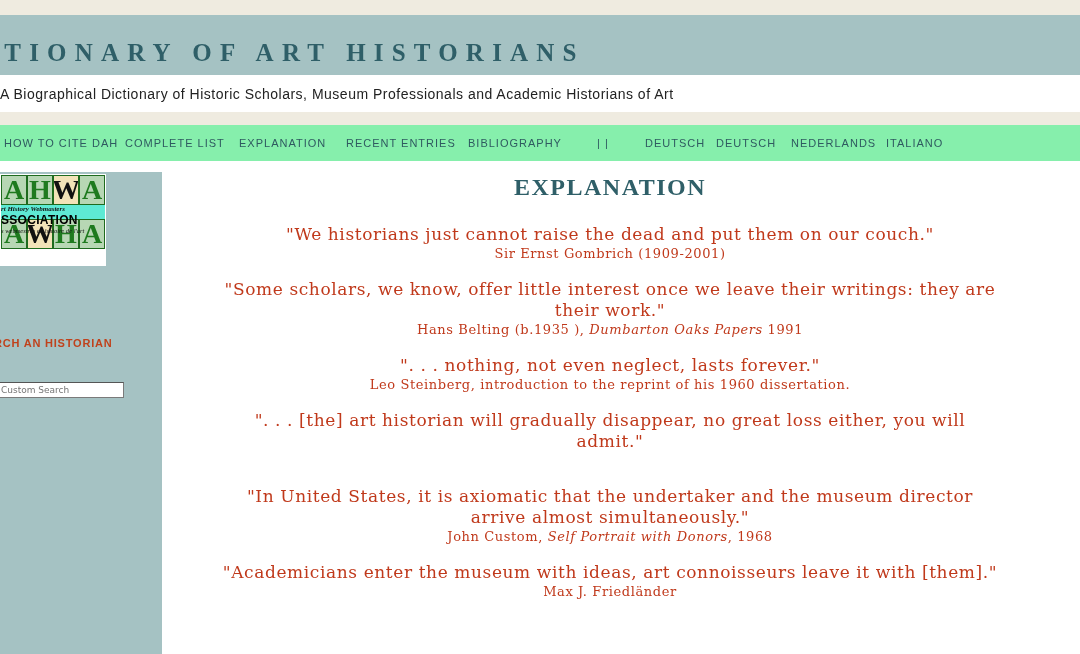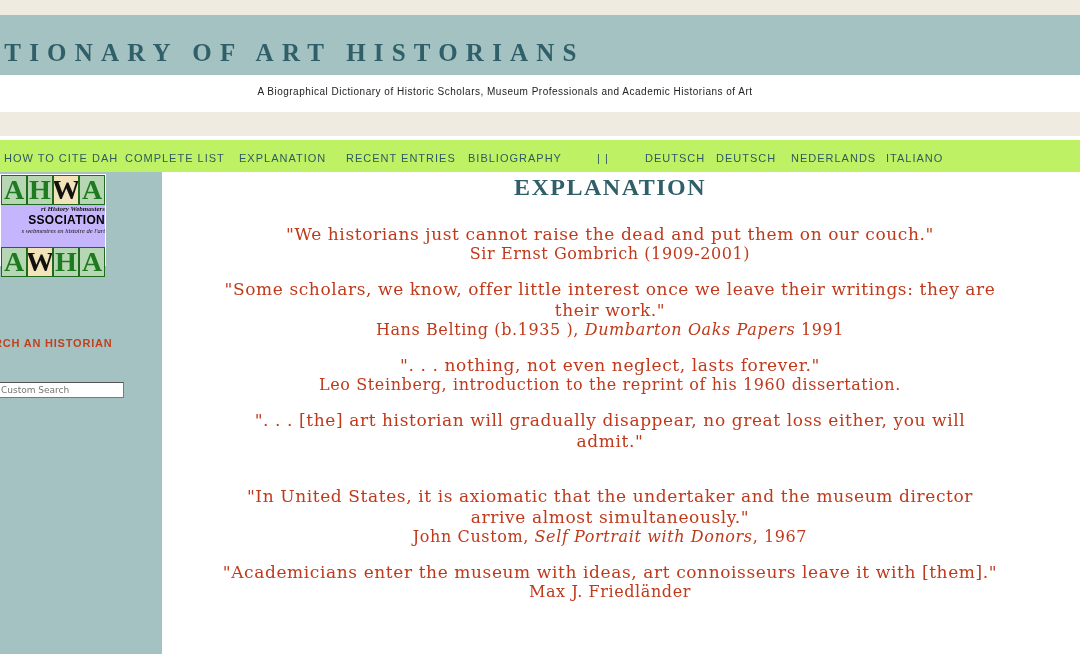--- a/index.html
+++ b/index.html
@@ -16,47 +16,47 @@
     }
     .site-title {
       position: absolute; left: -22px; top: 24px;
       font-family: "Liberation Serif", serif; font-weight: bold;
       font-size: 25px; letter-spacing: 8.2px; color: #2f5f68; white-space: nowrap;
     }
     .subtitle-band {
       position: absolute; left: 0; top: 75px; width: 1080px; height: 37px; background: #ffffff;
     }
     .subtitle {
-      position: absolute; left: 0; width: 1010px; top: 11px; text-align: center;
-      font-size: 10px; letter-spacing: 0.5px; color: #222; white-space: nowrap;
+      position: absolute; left: 0; width: 1010px; top: 11px; 
+      font-size: 14px; letter-spacing: 0.5px; color: #222; white-space: nowrap;
     }
     .cream-band { position: absolute; left: 0; top: 112px; width: 1080px; height: 24px; background: #efebe0; }
     .navbar {
-      position: absolute; left: 0; top: 140px; width: 1080px; height: 36px; background: #bef264;
+      position: absolute; left: 0; top: 125px; width: 1080px; height: 36px; background: #86efac;
     }
     .nav-item {
       position: absolute; top: 12px; font-size: 11px; letter-spacing: 1px; color: #2f5a60;
       text-decoration: none; white-space: nowrap; cursor: pointer;
     }
     .sidebar {
       position: absolute; left: 0; top: 172px; width: 162px; height: 482px; background: #a5c2c3;
     }
     .logo {
       position: absolute; left: 0; top: 2px; width: 104px; height: 90px; background: #fff;
       border: 1px solid #fff;
     }
     .logo-row { display: flex; height: 30px; }
     .logo-tile {
       flex: 1; display: flex; align-items: center; justify-content: center;
       background: #b7d7b4; border: 1px solid #1e6b1e; box-sizing: border-box;
       font-family: "Liberation Serif", serif; font-weight: bold; font-size: 28px; color: #1e7a1e;
       overflow: hidden; line-height: 30px;
     }
     .logo-tile.w { background: #f2e3b8; color: #111; }
-    .logo-mid { height: 42px; text-align: right; background: #c4b5fd; position: relative; }
+    .logo-mid { height: 14px; text-align: left; background: #5eead4; position: relative; }
     .logo-mid .l1 { font-family: "Liberation Serif", serif; font-style: italic; font-weight: bold; font-size: 7px; line-height: 8px; color: #111; white-space: nowrap; }
     .logo-mid .l2 { font-weight: bold; font-size: 12px; line-height: 14px; color: #000; letter-spacing: 0.3px; white-space: nowrap; }
     .logo-mid .l3 { font-family: "Liberation Serif", serif; font-style: italic; font-size: 6.5px; line-height: 8px; color: #111; white-space: nowrap; }
     .search-heading {
       position: absolute; left: -6px; top: 165px; font-size: 11px; font-weight: bold; letter-spacing: 0.8px;
       color: #c0421c; white-space: nowrap;
     }
     .search-input {
       position: absolute; left: -2px; top: 210px; width: 126px; height: 16px; box-sizing: border-box;
       border: 1px solid #7a7a7a; border-top-color: #555; background: #fff;
@@ -66,21 +66,21 @@
     .main {
       position: absolute; left: 162px; top: 172px; width: 918px; height: 482px; background: #fff;
     }
     .page-title {
       position: absolute; left: 0; width: 896px; top: 2px; text-align: center;
       font-family: "Liberation Serif", serif; font-weight: bold; font-size: 24px; letter-spacing: 1.5px;
       color: #2f5f68;
     }
     .quote-block { position: absolute; left: 60px; width: 776px; text-align: center; color: #c0391b; font-family: "DejaVu Serif", serif; }
     .quote-text { font-size: 17px; line-height: 21px; letter-spacing: 0.6px; }
-    .quote-attr { font-size: 16px; line-height: 17px; letter-spacing: 0.6px; }
+    .quote-attr { font-size: 13px; line-height: 17px; letter-spacing: 0.6px; }
     .quote-attr i { font-style: italic; }
   </style>
 </head>
 <body>
 
 <div class="top-strip"></div>
 
 <div class="title-band">
   <div class="site-title">CTIONARY OF ART HISTORIANS</div>
 </div>
@@ -146,20 +146,20 @@
     <div class="quote-text">". . . nothing, not even neglect, lasts forever."</div>
     <div class="quote-attr"><span>Leo Steinberg, introduction to the reprint of his 1960 dissertation.</span></div>
   </div>
 
   <div class="quote-block" style="top:238px">
     <div class="quote-text">". . . [the] art historian will gradually disappear, no great loss either, you will admit."</div>
   </div>
 
   <div class="quote-block" style="top:314px">
     <div class="quote-text">"In United States, it is axiomatic that the undertaker and the museum director arrive almost simultaneously."</div>
-    <div class="quote-attr"><span>John Custom, </span><i>Self Portrait with Donors</i><span>, 1967</span></div>
+    <div class="quote-attr"><span>John Custom, </span><i>Self Portrait with Donors</i><span>, 1968</span></div>
   </div>
 
   <div class="quote-block" style="top:390px">
     <div class="quote-text">"Academicians enter the museum with ideas, art connoisseurs leave it with [them]."</div>
     <div class="quote-attr"><span>Max J. Friedländer</span></div>
   </div>
 </main>
 
 </body></html>

